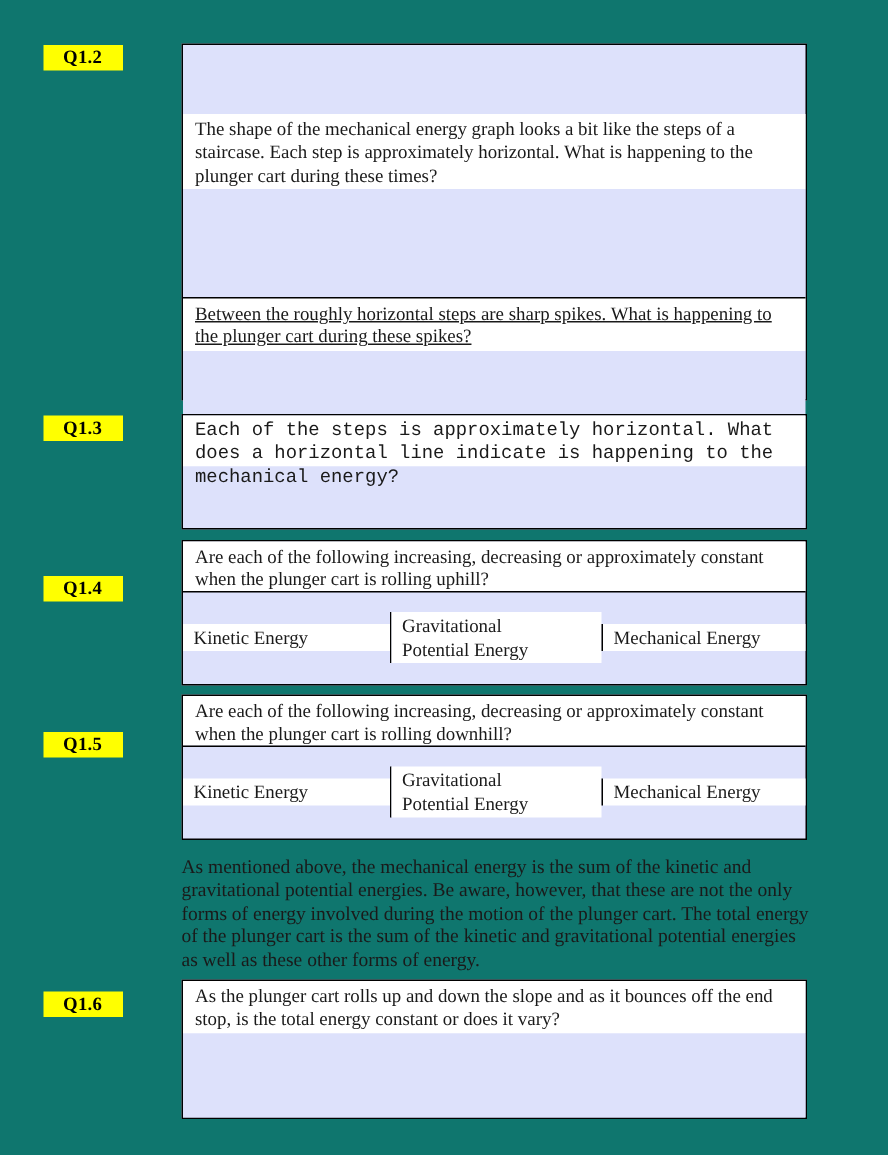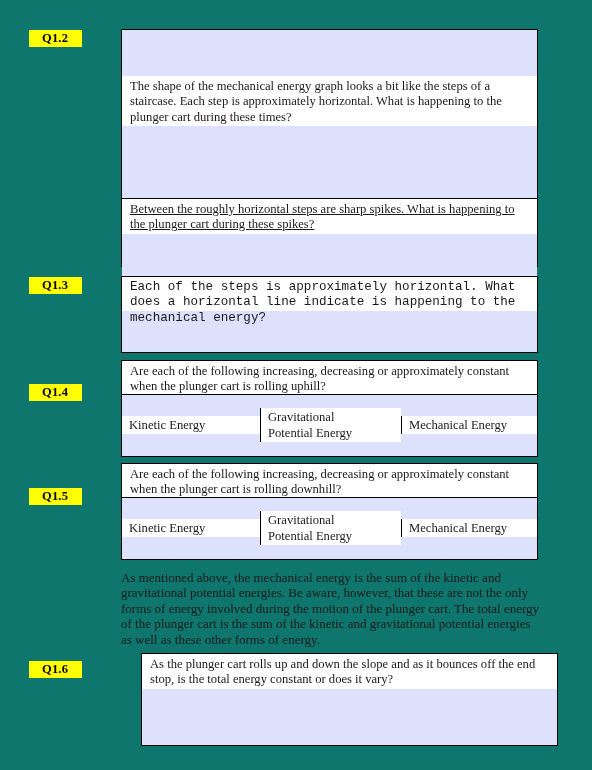--- a/index.html
+++ b/index.html
@@ -163,18 +163,18 @@
       <div class="col col-3">
         <div class="col-head">Mechanical Energy</div>
       </div>
     </div>
   </div>
 
   <div class="para" style="top:570px;">As mentioned above, the mechanical energy is the sum of the kinetic and gravitational potential energies.  Be aware, however, that these are not the only forms of energy involved during the motion of the plunger cart.  The total energy of the plunger cart is the sum of the kinetic and gravitational potential energies as well as these other forms of energy.</div>
 
   <div class="qlabel" style="top:661px;text-align:center;">Q1.6</div>
 
-  <div class="qbox" style="top:653px; height:93px;margin-left:20px;">
+  <div class="qbox" style="top:653px; height:93px;">
     <div class="prompt" style="height:35px;">As the plunger cart rolls up and down the slope and as it bounces off the end stop, is the total energy constant or does it vary?</div>
     <div class="answer-space" style="height:56px;"></div>
   </div>
 
 </div>
 
 </body></html>

